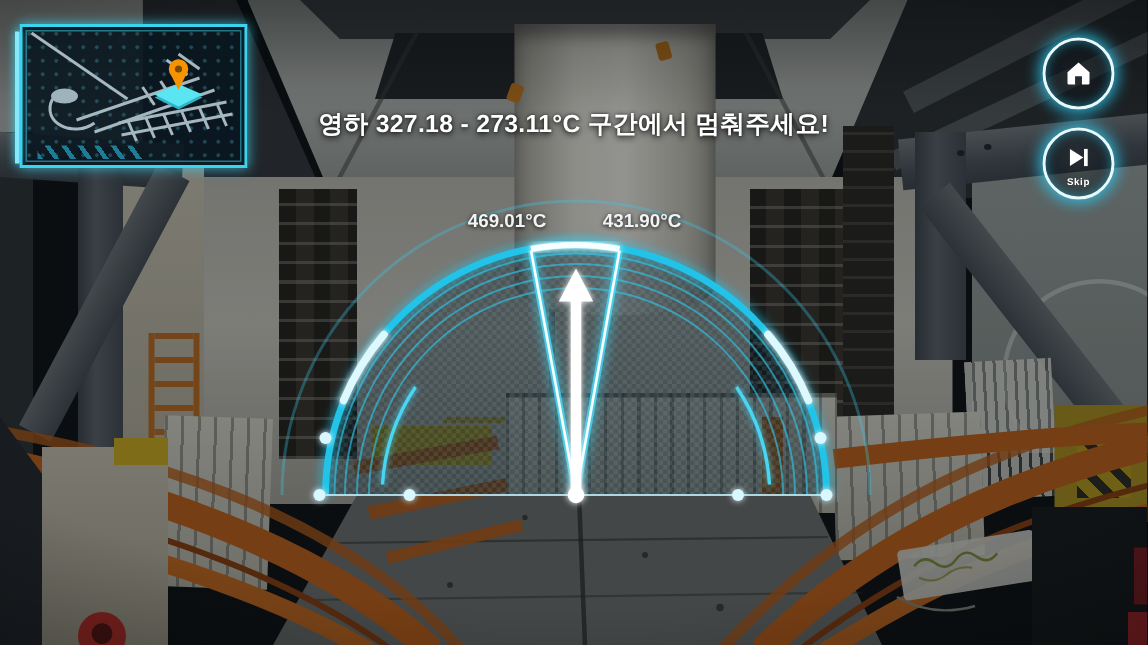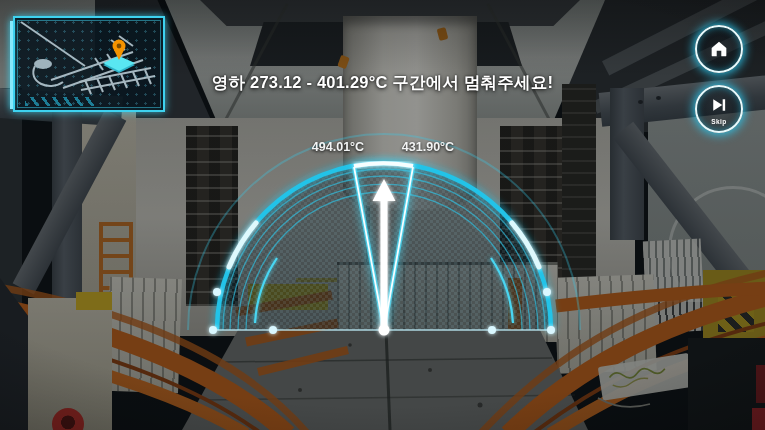--- a/index.html
+++ b/index.html
@@ -284,24 +284,24 @@
       <circle cx="332" cy="230" r="4"></circle>
         <circle cx="391" cy="230" r="4"></circle>
       <circle cx="57" cy="192" r="4"></circle>
         <circle cx="387" cy="192" r="4"></circle>
       <circle cx="224" cy="230" r="5.5" fill="#ffffff"></circle>
     </g>
 
     <polygon filter="url(#g1)" fill="#ffffff" points="220.5,230 220.5,101 212.5,101 224,79 235.5,101 227.5,101 227.5,230"></polygon>
   </svg>
 
-  <div class="gauge-label" style="left:338px;">494.01°C</div>
+  <div class="gauge-label" style="left:338px;">469.01°C</div>
   <div class="gauge-label" style="left:428px;">431.90°C</div>
 
-  <div class="prompt">영하 273.12 - 401.29°C 구간에서 멈춰주세요!</div>
+  <div class="prompt">영하 327.18 - 273.11°C 구간에서 멈춰주세요!</div>
 
   <div class="minimap">
     <div class="mm-accent"></div>
     <div class="mm-hatch"></div>
     <svg width="148" height="92" viewBox="0 0 148 92" style="left:0;top:0;">
       <g fill="none" stroke="#b6c8d1" stroke-width="2" opacity=".9">
         <path d="M6,4 L70,48"></path>
         <path d="M20,48 C12,64 34,74 48,64"></path>
         <path d="M36,62 L118,34"></path>
         <path d="M48,70 L128,42"></path>

